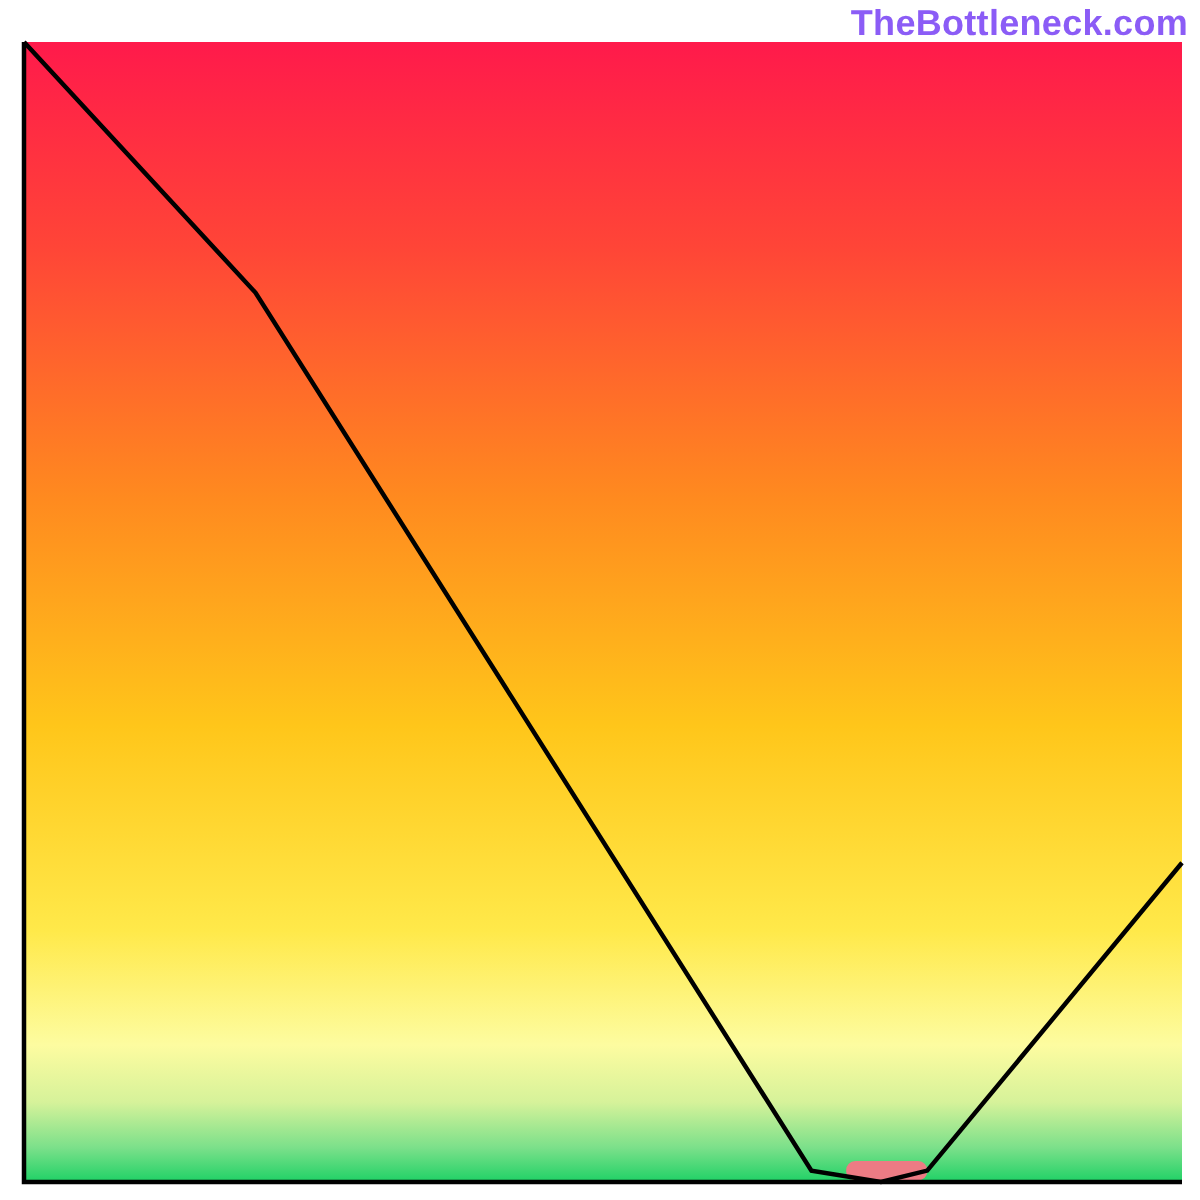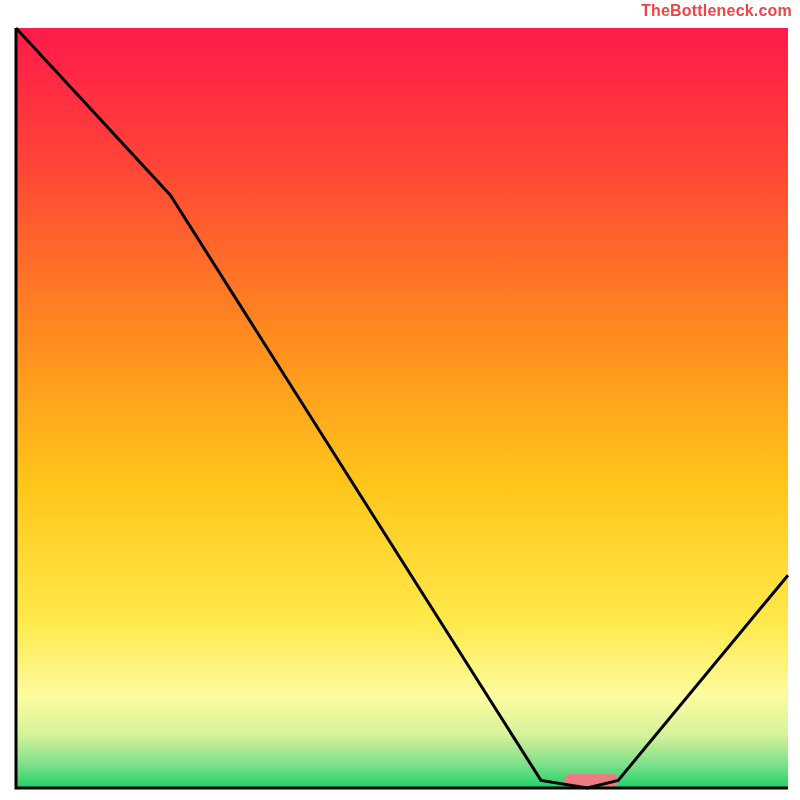--- a/index.html
+++ b/index.html
@@ -13,23 +13,23 @@
   .chart-container {
     position: relative;
     width: 800px;
     height: 800px;
   }
   .watermark {
     position: absolute;
     top: 2px;
     right: 8px;
     font-family: Arial, Helvetica, sans-serif;
-    font-size: 16px;
+    font-size: 24px;
     font-weight: bold;
-    color: #ef4444;
+    color: #8b5cf6;
     z-index: 10;
     letter-spacing: 0.2px;
   }
   svg {
     position: absolute;
     top: 0;
     left: 0;
   }
 </style>
 </head>

